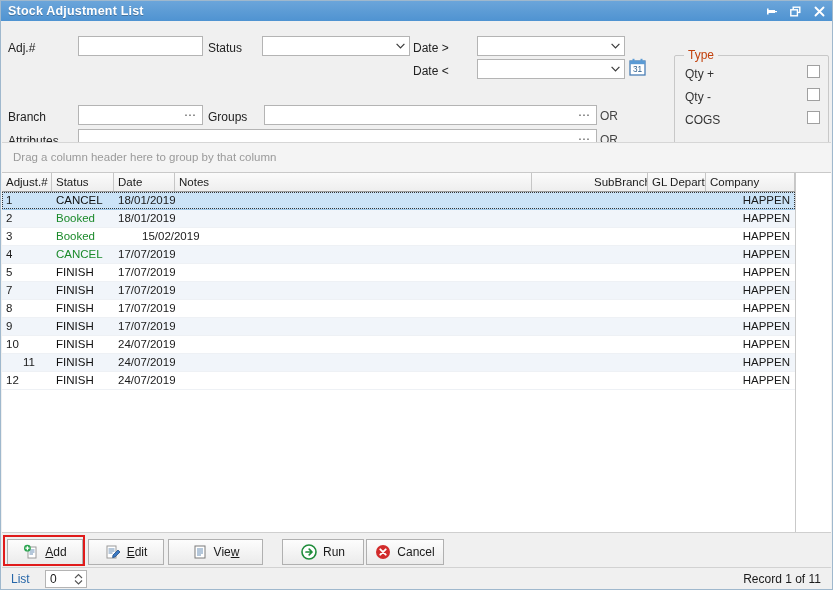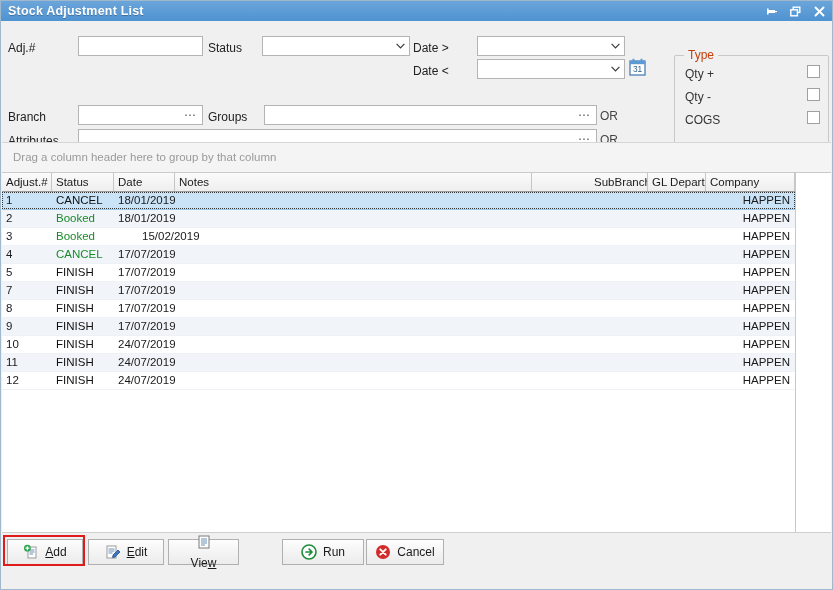--- a/index.html
+++ b/index.html
@@ -399,21 +399,21 @@
           <div class="gcell" style="left: 0px; width: 50px;">10</div>
           <div class="gcell dark" style="left: 50px; width: 62px;">FINISH</div>
           <div class="gcell" style="left: 112px; width: 61px;">24/07/2019</div>
           <div class="gcell" style="left: 173px; width: 357px;"></div>
           <div class="gcell" style="left: 530px; width: 58px;"></div>
           <div class="gcell" style="left: 588px; width: 58px;"></div>
           <div class="gcell" style="left: 646px; width: 58px;"></div>
           <div class="gcell" style="left: 704px; width: 89px; text-align: right; padding-right: 5px;">HAPPEN</div>
         </div>
         <div class="grow alt">
-          <div class="gcell" style="left: 0px; width: 50px;">11</div>
+          <div class="gcell" style="left: 0px; width: 50px; text-align: center;">11</div>
           <div class="gcell dark" style="left: 50px; width: 62px;">FINISH</div>
           <div class="gcell" style="left: 112px; width: 61px;">24/07/2019</div>
           <div class="gcell" style="left: 173px; width: 357px;"></div>
           <div class="gcell" style="left: 530px; width: 58px;"></div>
           <div class="gcell" style="left: 588px; width: 58px;"></div>
           <div class="gcell" style="left: 646px; width: 58px;"></div>
           <div class="gcell" style="left: 704px; width: 89px; text-align: right; padding-right: 5px;">HAPPEN</div>
         </div>
         <div class="grow">
           <div class="gcell" style="left: 0px; width: 50px;">12</div>
@@ -440,21 +440,21 @@
         <span class="blabel"><u>A</u>dd</span>
       </div>
       <div class="btn" style="left: 86px; width: 76px;">
         <span class="bico"><svg viewBox="0 0 16 16" width="16" height="16">
             <rect x="2" y="2" width="9" height="12" fill="#ffffff" stroke="#9a9a9a" stroke-width="1"></rect>
             <path d="M3.5 5h6M3.5 7h6M3.5 9h4" stroke="#6b8fb5" stroke-width="1"></path>
             <path d="M8 11 L13 6 L15 8 L10 13 L7.6 13.6 Z" fill="#3b79c4" stroke="#234f85" stroke-width="0.8"></path>
           </svg></span>
         <span class="blabel"><u>E</u>dit</span>
       </div>
-      <div class="btn" style="left: 166px; width: 71px; flex-direction: column;">
+      <div class="btn" style="left: 166px; width: 95px;">
         <span class="bico"><svg viewBox="0 0 16 16" width="16" height="16">
             <rect x="3" y="2" width="10" height="12" fill="#ffffff" stroke="#7a7a7a" stroke-width="1"></rect>
             <path d="M5 5h6M5 7h6M5 9h6M5 11h4" stroke="#6b8fb5" stroke-width="1"></path>
           </svg></span>
         <span class="blabel">Vie<u>w</u></span>
       </div>
       <div class="btn" style="left: 280px; width: 82px;">
         <span class="bico"><svg viewBox="0 0 16 16" width="16" height="16">
             <circle cx="8" cy="8" r="7" fill="#ffffff" stroke="#1e8c3a" stroke-width="1.6"></circle>
             <path d="M5 8h6M8.2 5.2L11 8l-2.8 2.8" fill="none" stroke="#1e8c3a" stroke-width="1.7" stroke-linecap="round" stroke-linejoin="round"></path>
@@ -464,14 +464,25 @@
       <div class="btn" style="left: 364px; width: 78px;">
         <span class="bico"><svg viewBox="0 0 16 16" width="16" height="16">
             <circle cx="8" cy="8" r="7" fill="#d22b2b"></circle>
             <path d="M5.3 5.3 L10.7 10.7 M10.7 5.3 L5.3 10.7" stroke="#ffffff" stroke-width="1.9" stroke-linecap="round"></path>
           </svg></span>
         <span class="blabel">Cancel</span>
       </div>
     </div>
   <div id="add-highlight"></div>
 
+  <div id="statusbar">
+    <span id="list-link">List</span>
+    <div id="list-spin">
+      <span class="val">0</span>
+      <svg class="arrows" viewBox="0 0 11 14">
+        <path d="M2 6 L5.5 2.5 L9 6" fill="none" stroke="#555" stroke-width="1.1"></path>
+        <path d="M2 8.5 L5.5 12 L9 8.5" fill="none" stroke="#555" stroke-width="1.1"></path>
+      </svg>
+    </div>
+    <span id="record-text">Record 1 of 11</span>
+  </div>
 
 </div>
 
 </body></html>

